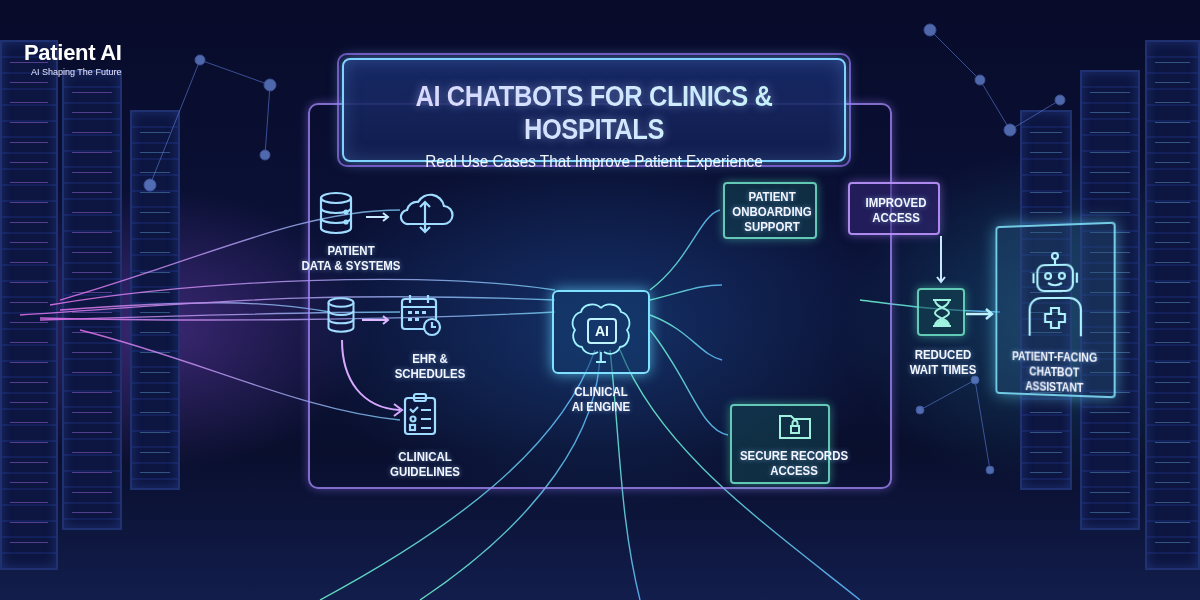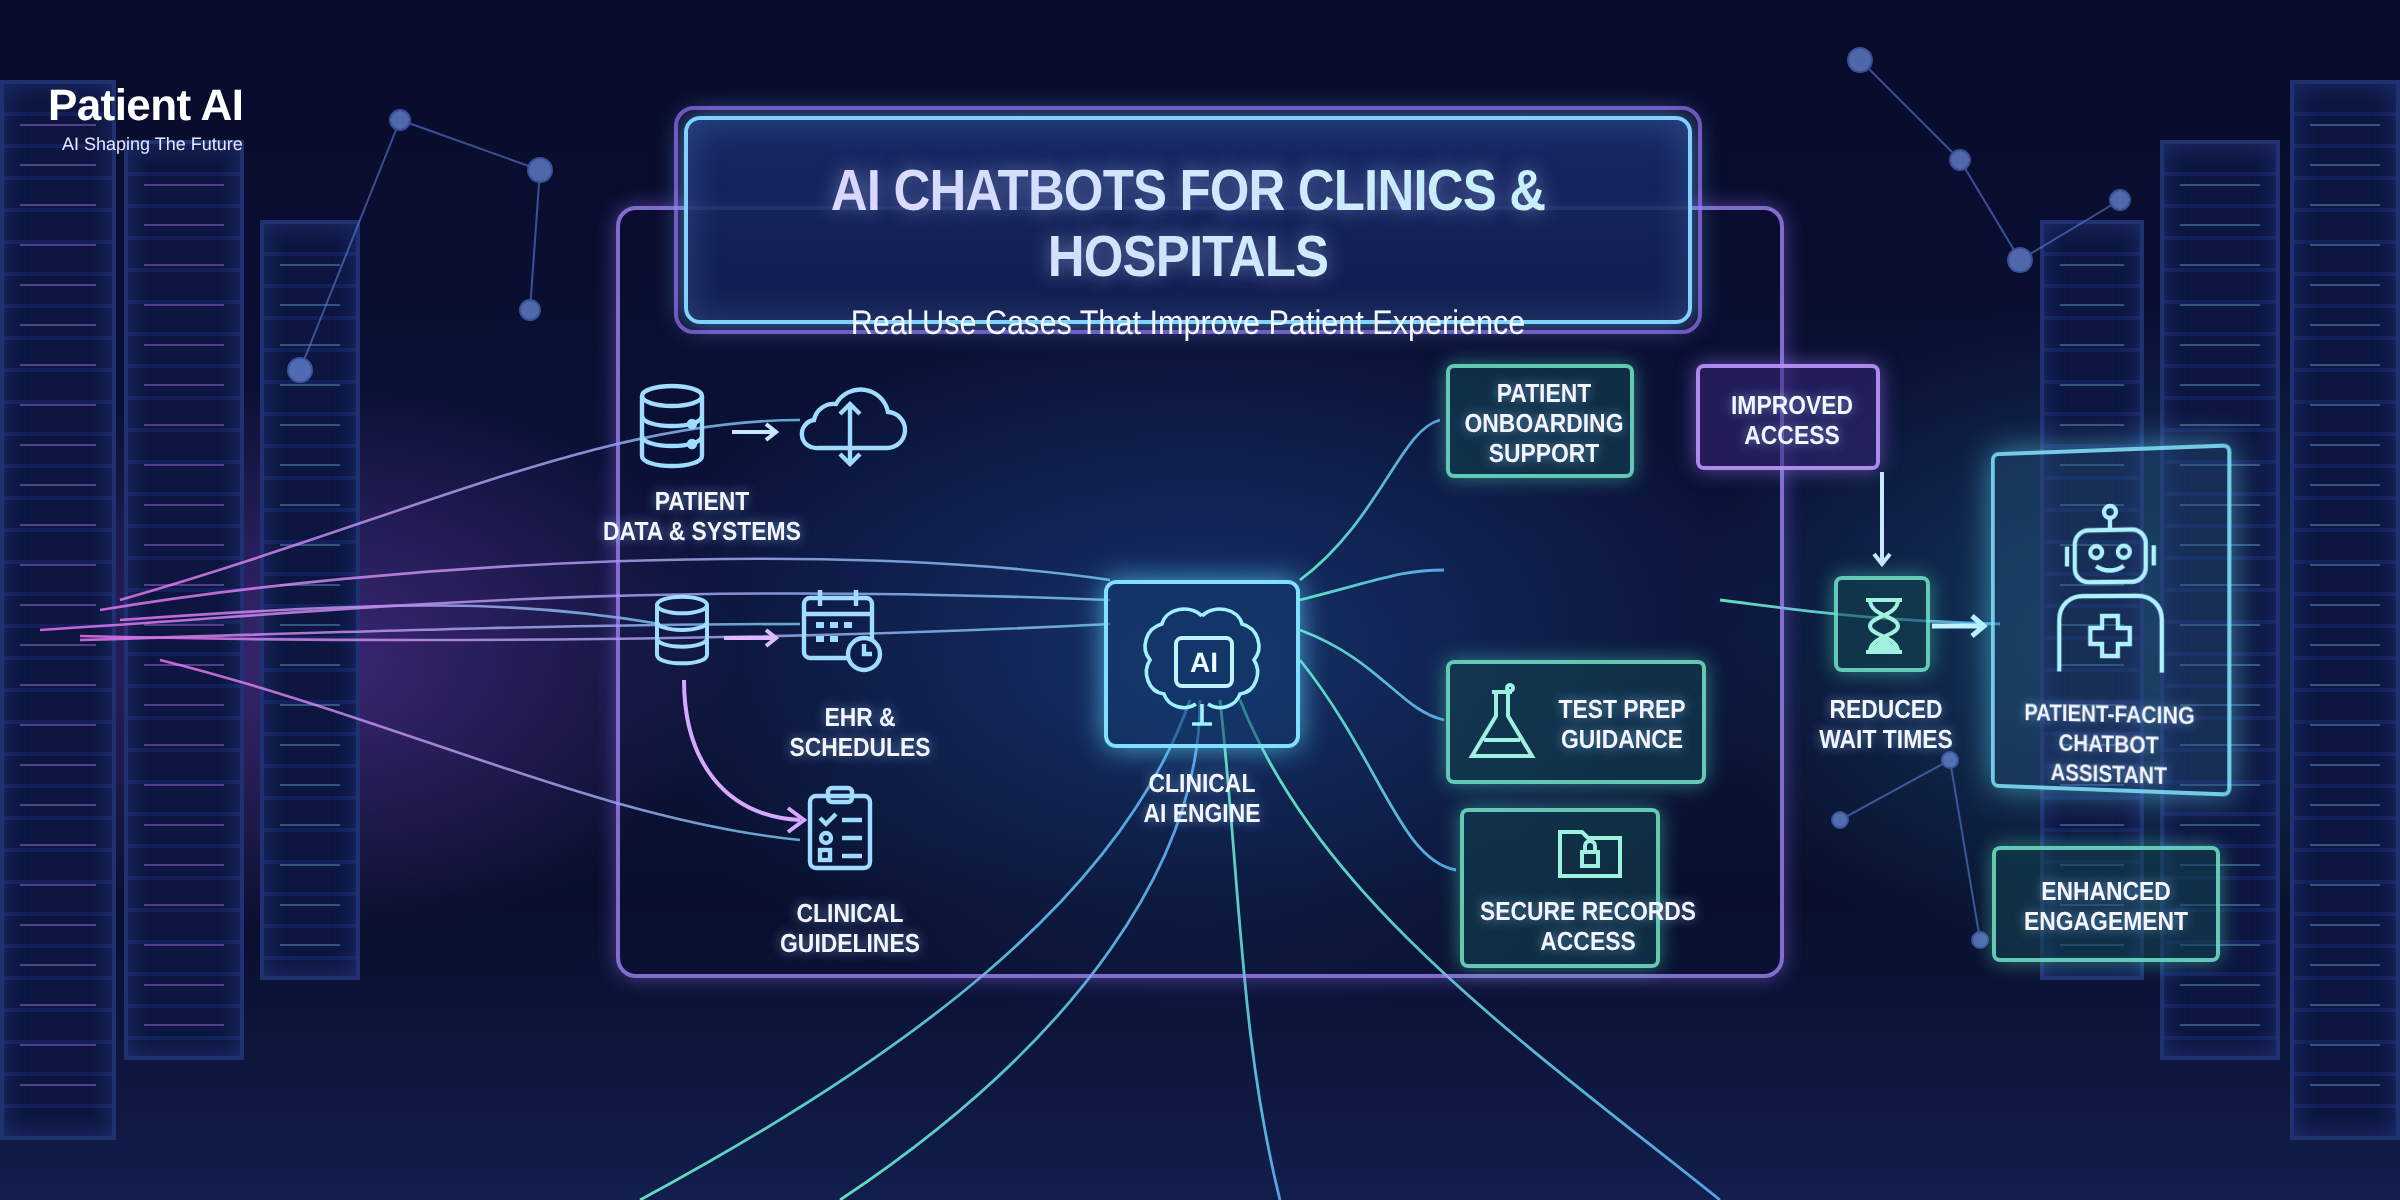--- a/index.html
+++ b/index.html
@@ -241,33 +241,20 @@
     <div>AI ENGINE</div>
   </div>
 
   <div class="box" style="left:723px;top:182px;width:94px;height:57px">
     <div class="lbl" style="left:0;top:5px;width:94px">
       <div>PATIENT</div>
       <div>ONBOARDING</div>
       <div>SUPPORT</div>
     </div>
   </div>
-  <div class="box" style="left:723px;top:330px;width:130px;height:62px">
-    <div class="icon" style="left:8px;top:10px;width:36px;height:40px">
-      <svg viewBox="0 0 36 40" fill="none" stroke="#9ff2e0" stroke-width="2">
-          <path d="M13 4h10M15 4v12L3 36h30L21 16V4"></path>
-          <path d="M9 28h18"></path>
-          <circle cx="22" cy="2" r="1.5"></circle>
-        </svg>
-    </div>
-    <div class="lbl" style="left:46px;top:15px;width:80px">
-      <div>TEST PREP</div>
-      <div>GUIDANCE</div>
-    </div>
-  </div>
   <div class="box" style="left:730px;top:404px;width:100px;height:80px">
     <div class="icon" style="left:46px;top:6px;width:34px;height:28px">
       <svg viewBox="0 0 34 28" fill="none" stroke="#9ff2e0" stroke-width="2">
           <path d="M2 4h11l3 3h16v19H2z"></path>
           <rect x="13" y="14" width="8" height="7"></rect>
           <path d="M14.5 14v-3a2.5 2.5 0 0 1 5 0v3"></path>
         </svg>
     </div>
     <div class="lbl" style="left:0;top:42px;width:124px">
       <div>SECURE RECORDS</div>
@@ -317,19 +304,13 @@
           <path d="M6 84V58c0-8 6-12 12-12h28c6 0 12 4 12 12v26"></path>
           <path d="M28 56h8v6h6v8h-6v6h-8v-6h-6v-8h6z"></path>
         </svg>
     </div>
     <div class="lbl" style="left:0;top:124px;width:118px;font-size:12px">
       <div>PATIENT-FACING</div>
       <div>CHATBOT ASSISTANT</div>
     </div>
   </div>
 
-  <div class="box" style="left:996px;top:423px;width:114px;height:58px">
-    <div class="lbl" style="left:0;top:13px;width:110px">
-      <div>ENHANCED</div>
-      <div>ENGAGEMENT</div>
-    </div>
-  </div>
 </div>
 
 </body></html>

